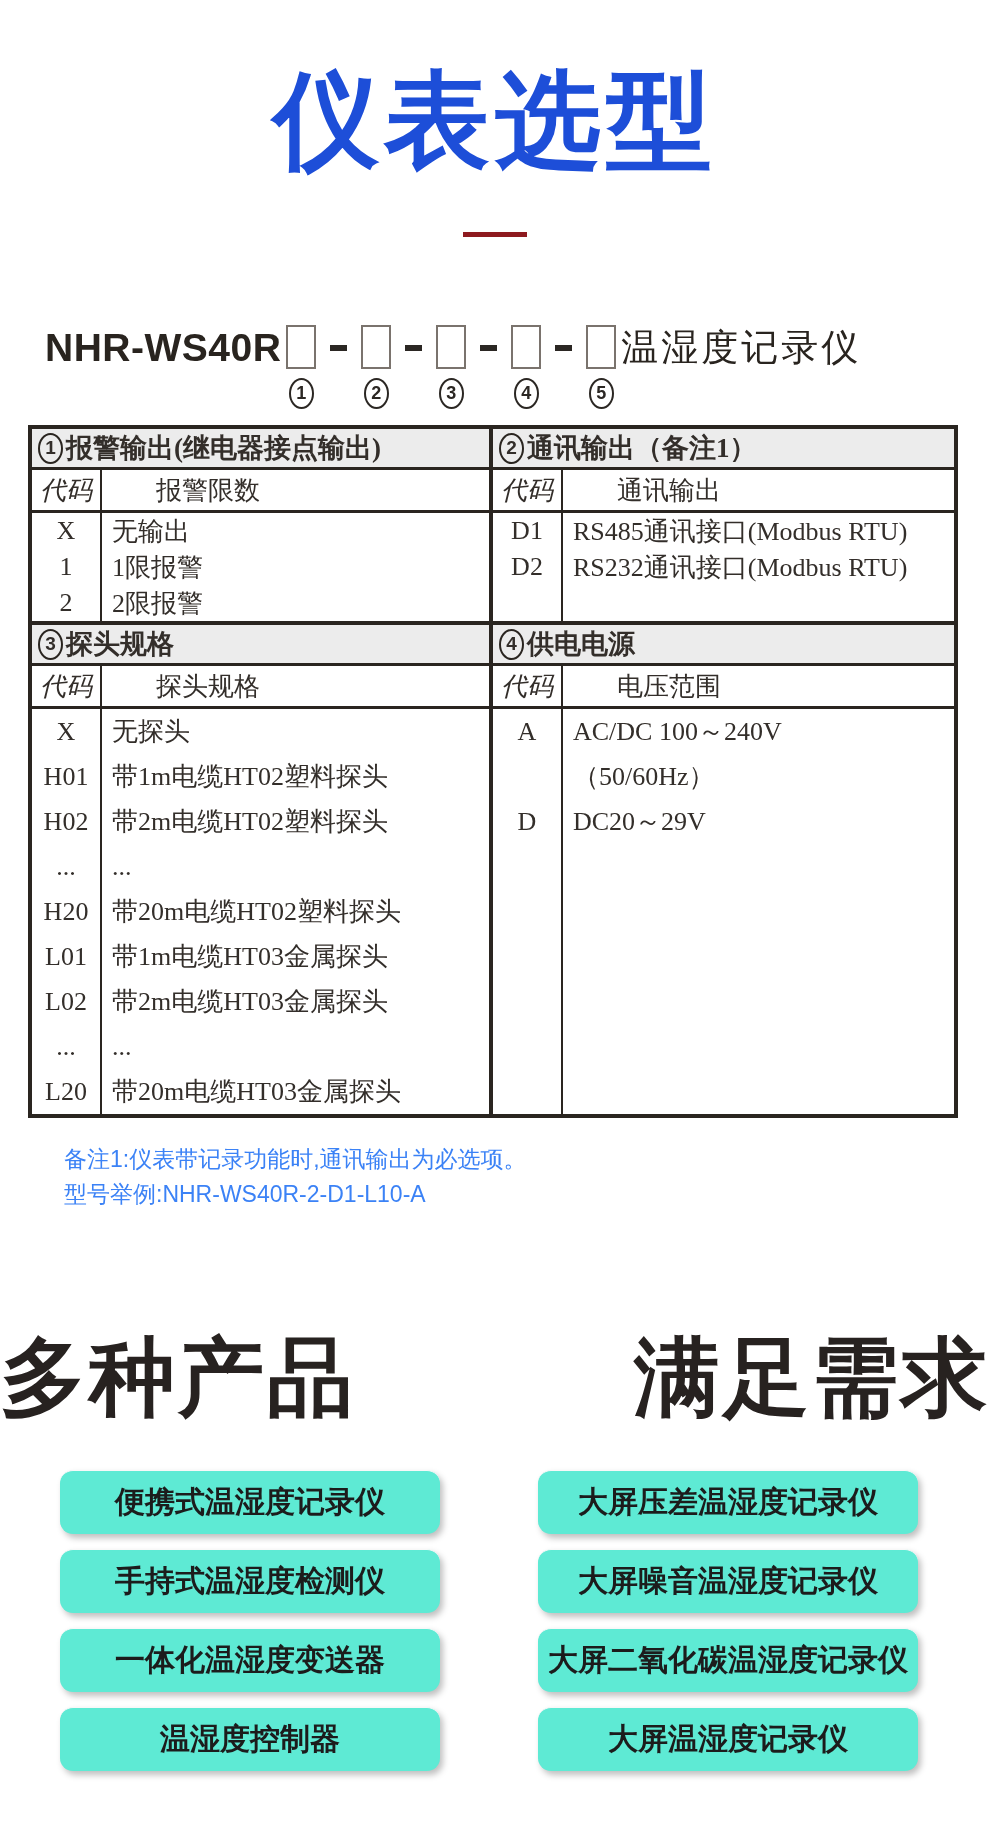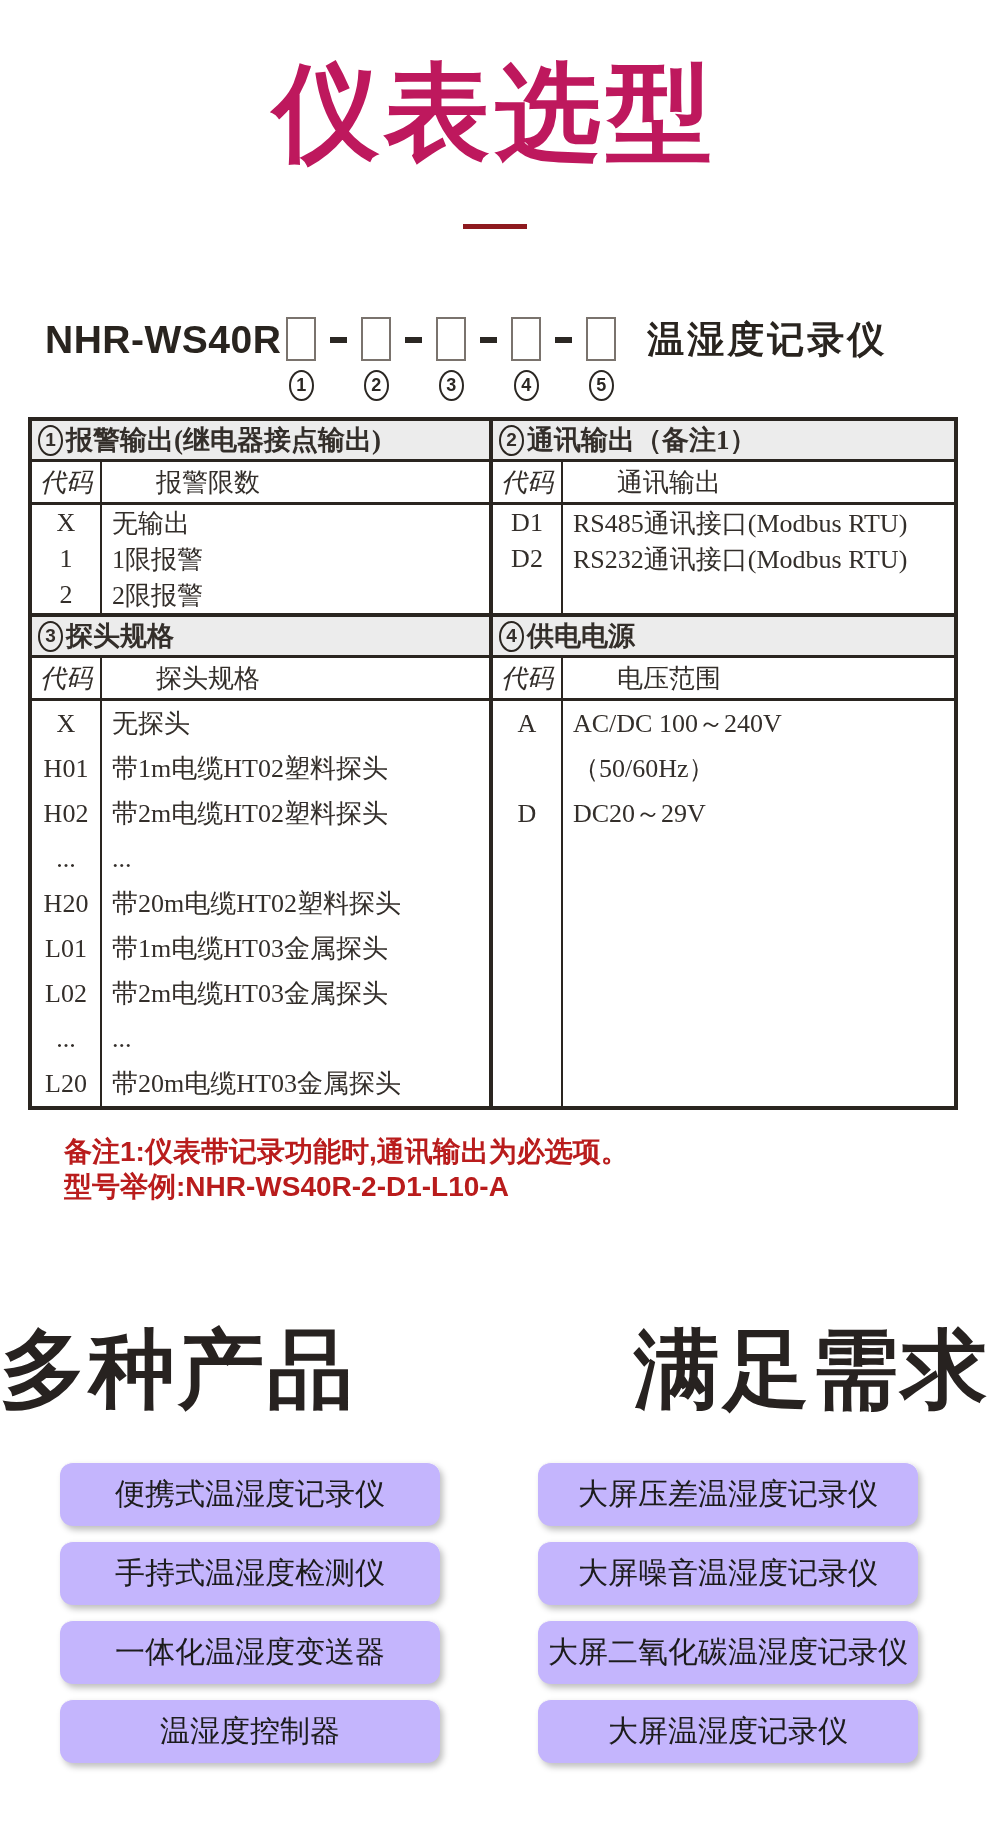--- a/index.html
+++ b/index.html
@@ -2,37 +2,37 @@
 <html><head>
 <meta charset="utf-8">
 <style>
   html,body{margin:0;padding:0;}
   body{
     width:990px;height:1847px;background:#ffffff;overflow:hidden;
     font-family:"Liberation Sans","DejaVu Sans",sans-serif;color:#29241f;
   }
   
   .page-title{
-    margin:0;padding-top:52px;text-align:center;
+    margin:8px;padding-top:52px;text-align:center;
     font-size:106px;font-weight:900;letter-spacing:5px;line-height:120px;
-    color:#be185d;
+    color:#1d4ed8;
   }
   .red-dash{width:64px;height:5px;margin:52px auto 0 auto;}
   
   .model-section{margin:88px 0 0 45px;display:flex;align-items:flex-start;}
   .model-prefix{font-size:39px;font-weight:700;line-height:46px;white-space:nowrap;letter-spacing:0.5px;}
   .slot{display:flex;flex-direction:column;align-items:center;margin:0 5px;}
   .slot-box{width:30px;height:44px;border:2px solid #7a736d;box-sizing:border-box;background:#fff;}
   .slot-circle{
     margin-top:9px;width:25px;height:31px;border:2px solid #2b2723;border-radius:50%;
     box-sizing:border-box;display:flex;align-items:center;justify-content:center;
     font-size:18px;font-weight:600;color:#2b2723;
   }
   .model-dash{width:17px;height:6px;background:#2b2723;margin:20px 9px 0 9px;flex:none;}
-  .model-suffix{font-size:37px;font-weight:700;line-height:46px;margin-left:26px;letter-spacing:3px;white-space:nowrap;}
+  .model-suffix{font-size:37px;font-weight:400;line-height:46px;letter-spacing:3px;white-space:nowrap;}
   
   .sel-table{
     width:930px;margin:16px 0 0 28px;border:4px solid #2a2520;box-sizing:border-box;
     font-family:"Liberation Serif","DejaVu Serif",serif;color:#332e2a;
   }
   .t-block{display:flex;}
   .t-block.second{border-top:4px solid #2a2520;}
   .t-half{width:50%;box-sizing:border-box;display:flex;flex-direction:column;}
   .t-half.left{border-right:4px solid #2a2520;}
   .sec-head{
@@ -50,34 +50,34 @@
   .code-w{width:68px;flex:none;border-right:2px solid #2a2520;display:flex;align-items:center;justify-content:center;font-style:italic;}
   .desc-w{flex:1;display:flex;align-items:center;padding-left:10px;margin-left:44px;}
   .data-wrap{display:flex;flex:1;}
   .codes-col{width:68px;flex:none;border-right:2px solid #2a2520;display:flex;flex-direction:column;}
   .descs-col{flex:1;display:flex;flex-direction:column;padding-left:10px;}
   .cell{font-size:26px;display:flex;align-items:center;white-space:nowrap;}
   .codes-col .cell{justify-content:center;}
   .row-a{height:36px;}
   .row-b{height:45px;}
   
-  .notes{margin:24px 0 0 64px;font-size:28px;font-weight:700;line-height:35px;color:#b91c1c;}
+  .notes{margin:24px 0 0 64px;font-size:23px;font-weight:400;line-height:35px;color:#3b82f6;}
   
   .products-heading{
     margin-top:122px;display:flex;justify-content:space-between;gap:92px;
     font-size:86px;font-weight:900;letter-spacing:3px;line-height:1;color:#272220;
   }
   .btn-grid{margin:50px 0 0 60px;display:flex;gap:98px;}
   .btn-col{display:flex;flex-direction:column;gap:15px;}
   .product-btn{
-    width:380px;height:63px;border-radius:13px;background:#c4b5fd;
+    width:380px;height:63px;border-radius:13px;background:#5eead4;
     box-shadow:3px 4px 6px rgba(0,0,0,0.25);
     border-top:1px solid #f8f8f8;
     display:flex;align-items:center;justify-content:center;
-    font-size:30px;font-weight:400;color:#1c1c1c;white-space:nowrap;cursor:pointer;
+    font-size:30px;font-weight:700;color:#1c1c1c;white-space:nowrap;cursor:pointer;
   }
 </style>
 </head>
 <body>
 
 <h1 class="page-title">仪表选型</h1>
 <div class="red-dash" style="background: rgb(142, 26, 31);"></div>
 
 <div class="model-section">
   <span class="model-prefix">NHR-WS40R</span>

